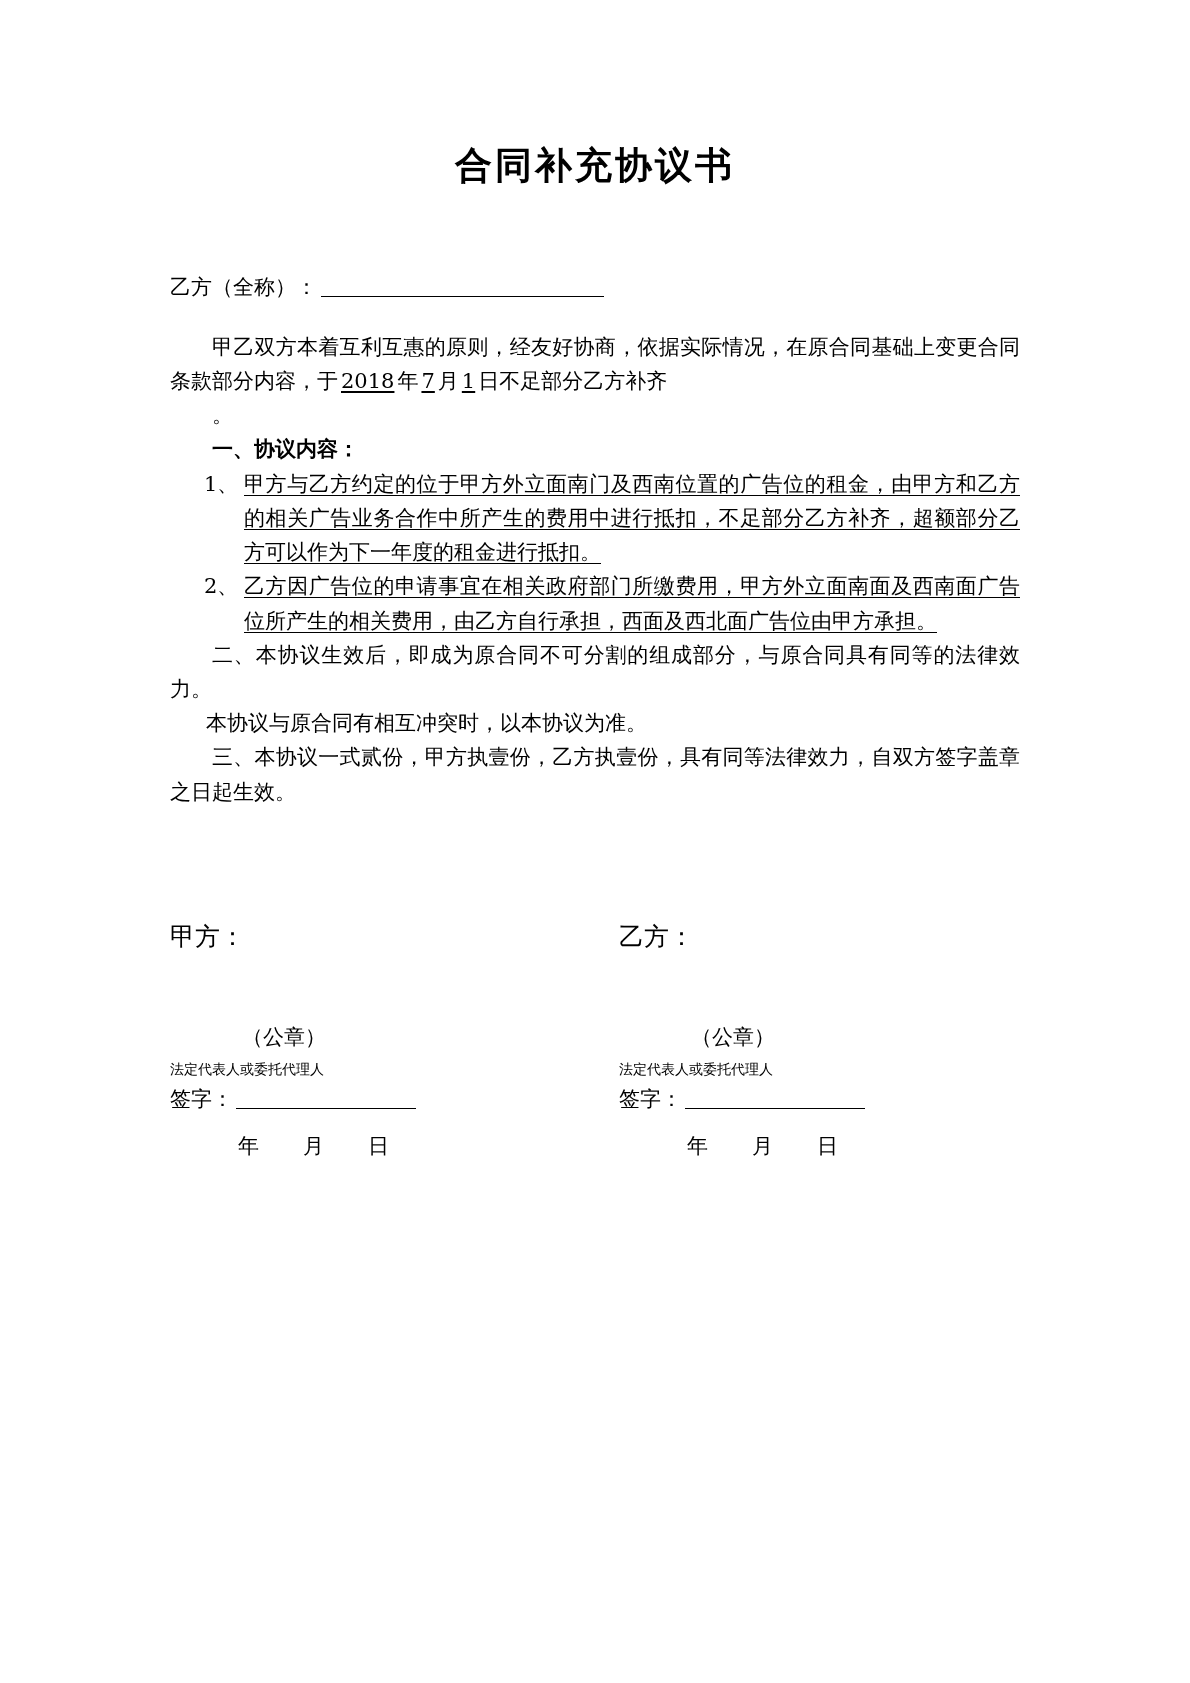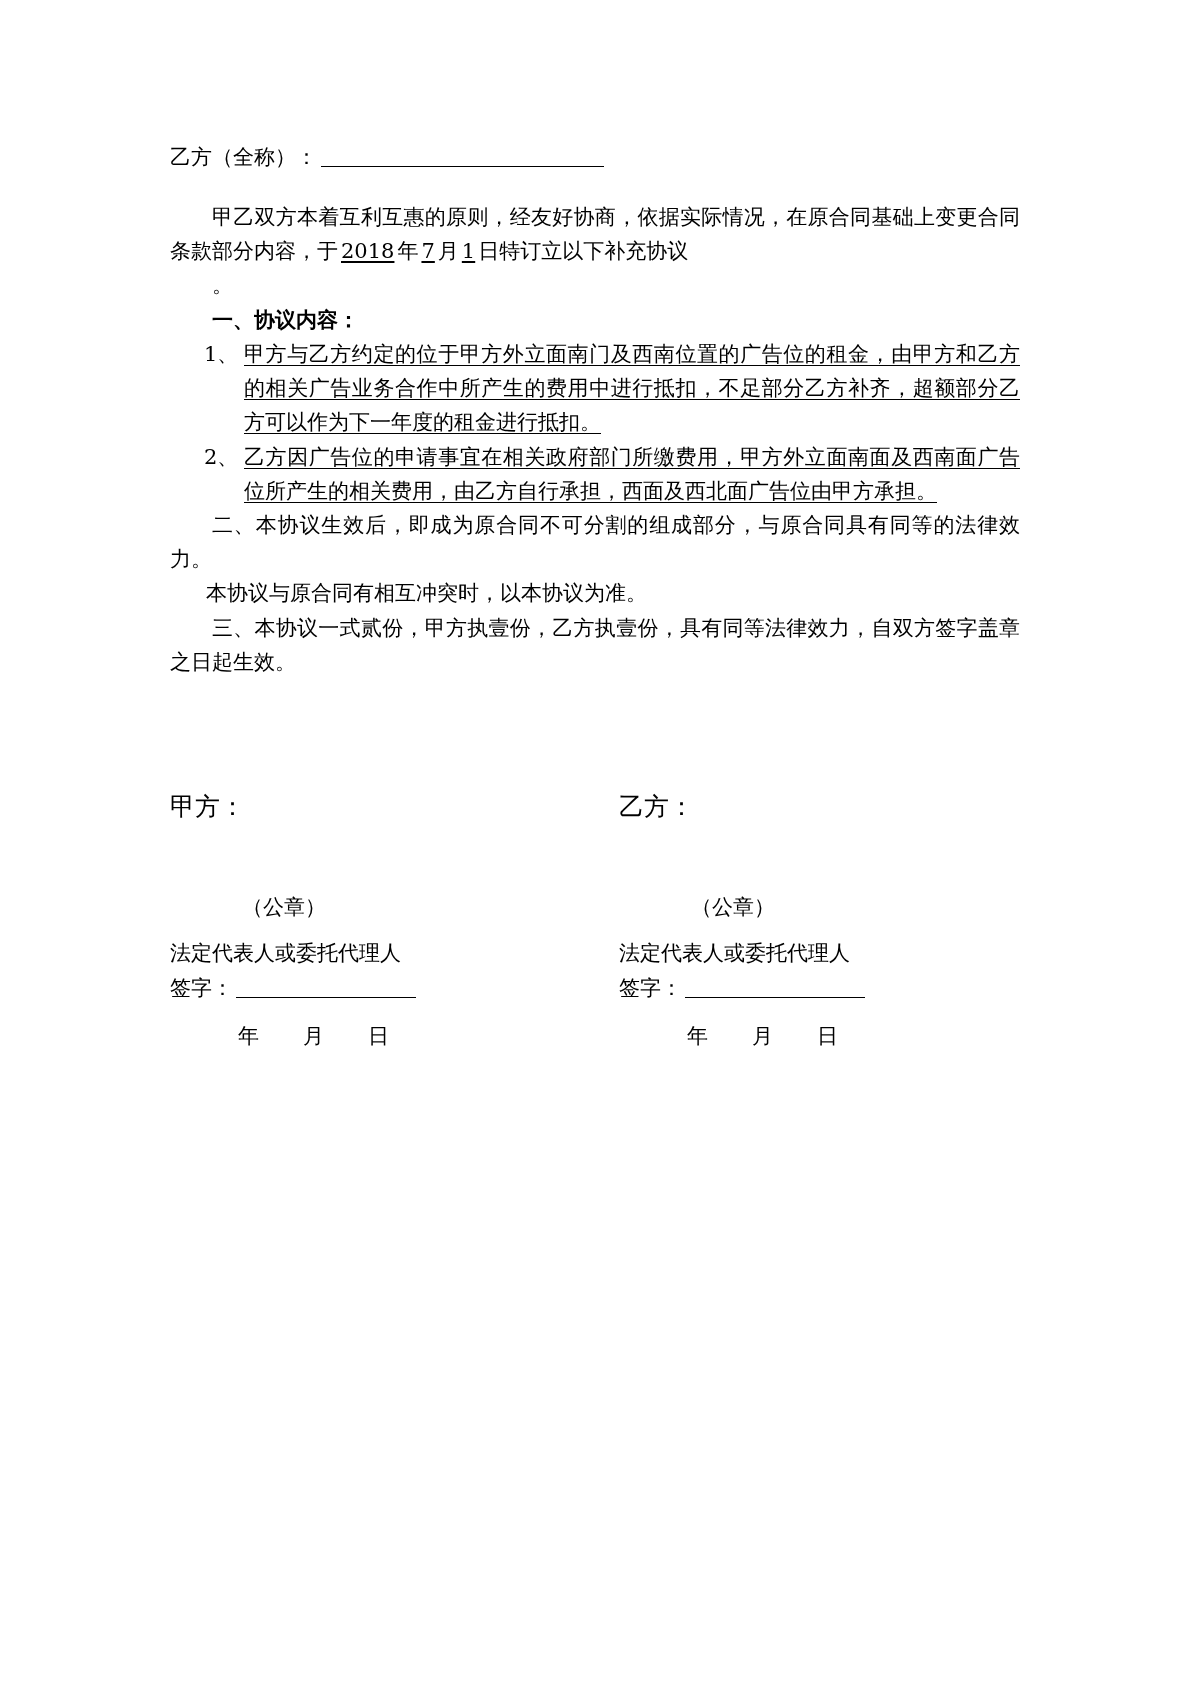--- a/index.html
+++ b/index.html
@@ -136,23 +136,23 @@
     font-size: 25px;
     line-height: 1.6;
   }
   .sig-seal {
     font-size: 21px;
     line-height: 1.6;
     padding-left: 72px;
     margin-top: 64px;
   }
   .sig-rep {
-    font-size: 21px;
-    line-height: 1.6;
-    margin-top: 12px;
+    font-size: 14px;
+    line-height: 1.6;
+    margin-top: 4px;
   }
   .sig-name-line {
     font-size: 21px;
     line-height: 1.6;
     white-space: nowrap;
     margin-top: 2px;
   }
   .sig-rule {
     display: inline-block;
     width: 180px;
@@ -170,28 +170,29 @@
   }
   .sig-date span { margin-right: 44px; }
   .sig-date span:last-child { margin-right: 0; }
 </style>
 </head>
 <body>
 
 <div class="page">
   <div class="sheet">
 
+    <h1 class="doc-title">合同补充协议书</h1>
 
     <div class="party-block">
       <div class="party-line">
         <span class="party-label">乙方（全称）：</span><span class="blank-rule"></span>
       </div>
     </div>
 
-    <p class="para indent2"><span>甲乙双方本着互利互惠的原则，经友好协商，依据实际情况，在原合同基础上变更合同条款部分内容，于</span><span class="u-val">2018</span><span>年</span><span class="u-val">7</span><span>月</span><span class="u-val">1</span><span>日</span><span>特订立以下补充协议</span></p>
+    <p class="para indent2"><span>甲乙双方本着互利互惠的原则，经友好协商，依据实际情况，在原合同基础上变更合同条款部分内容，于</span><span class="u-val">2018</span><span>年</span><span class="u-val">7</span><span>月</span><span class="u-val">1</span><span>日</span><span>不足部分乙方补齐</span></p>
 
     <p class="lone-period">。</p>
 
     <p class="section-head">一、协议内容：</p>
 
     <div class="clause">
       <span class="clause-num">1、</span>
       <span class="clause-body">甲方与乙方约定的位于甲方外立面南门及西南位置的广告位的租金，由甲方和乙方的相关广告业务合作中所产生的费用中进行抵扣，不足部分乙方补齐，超额部分乙方可以作为下一年度的租金进行抵扣。</span>
     </div>
 

